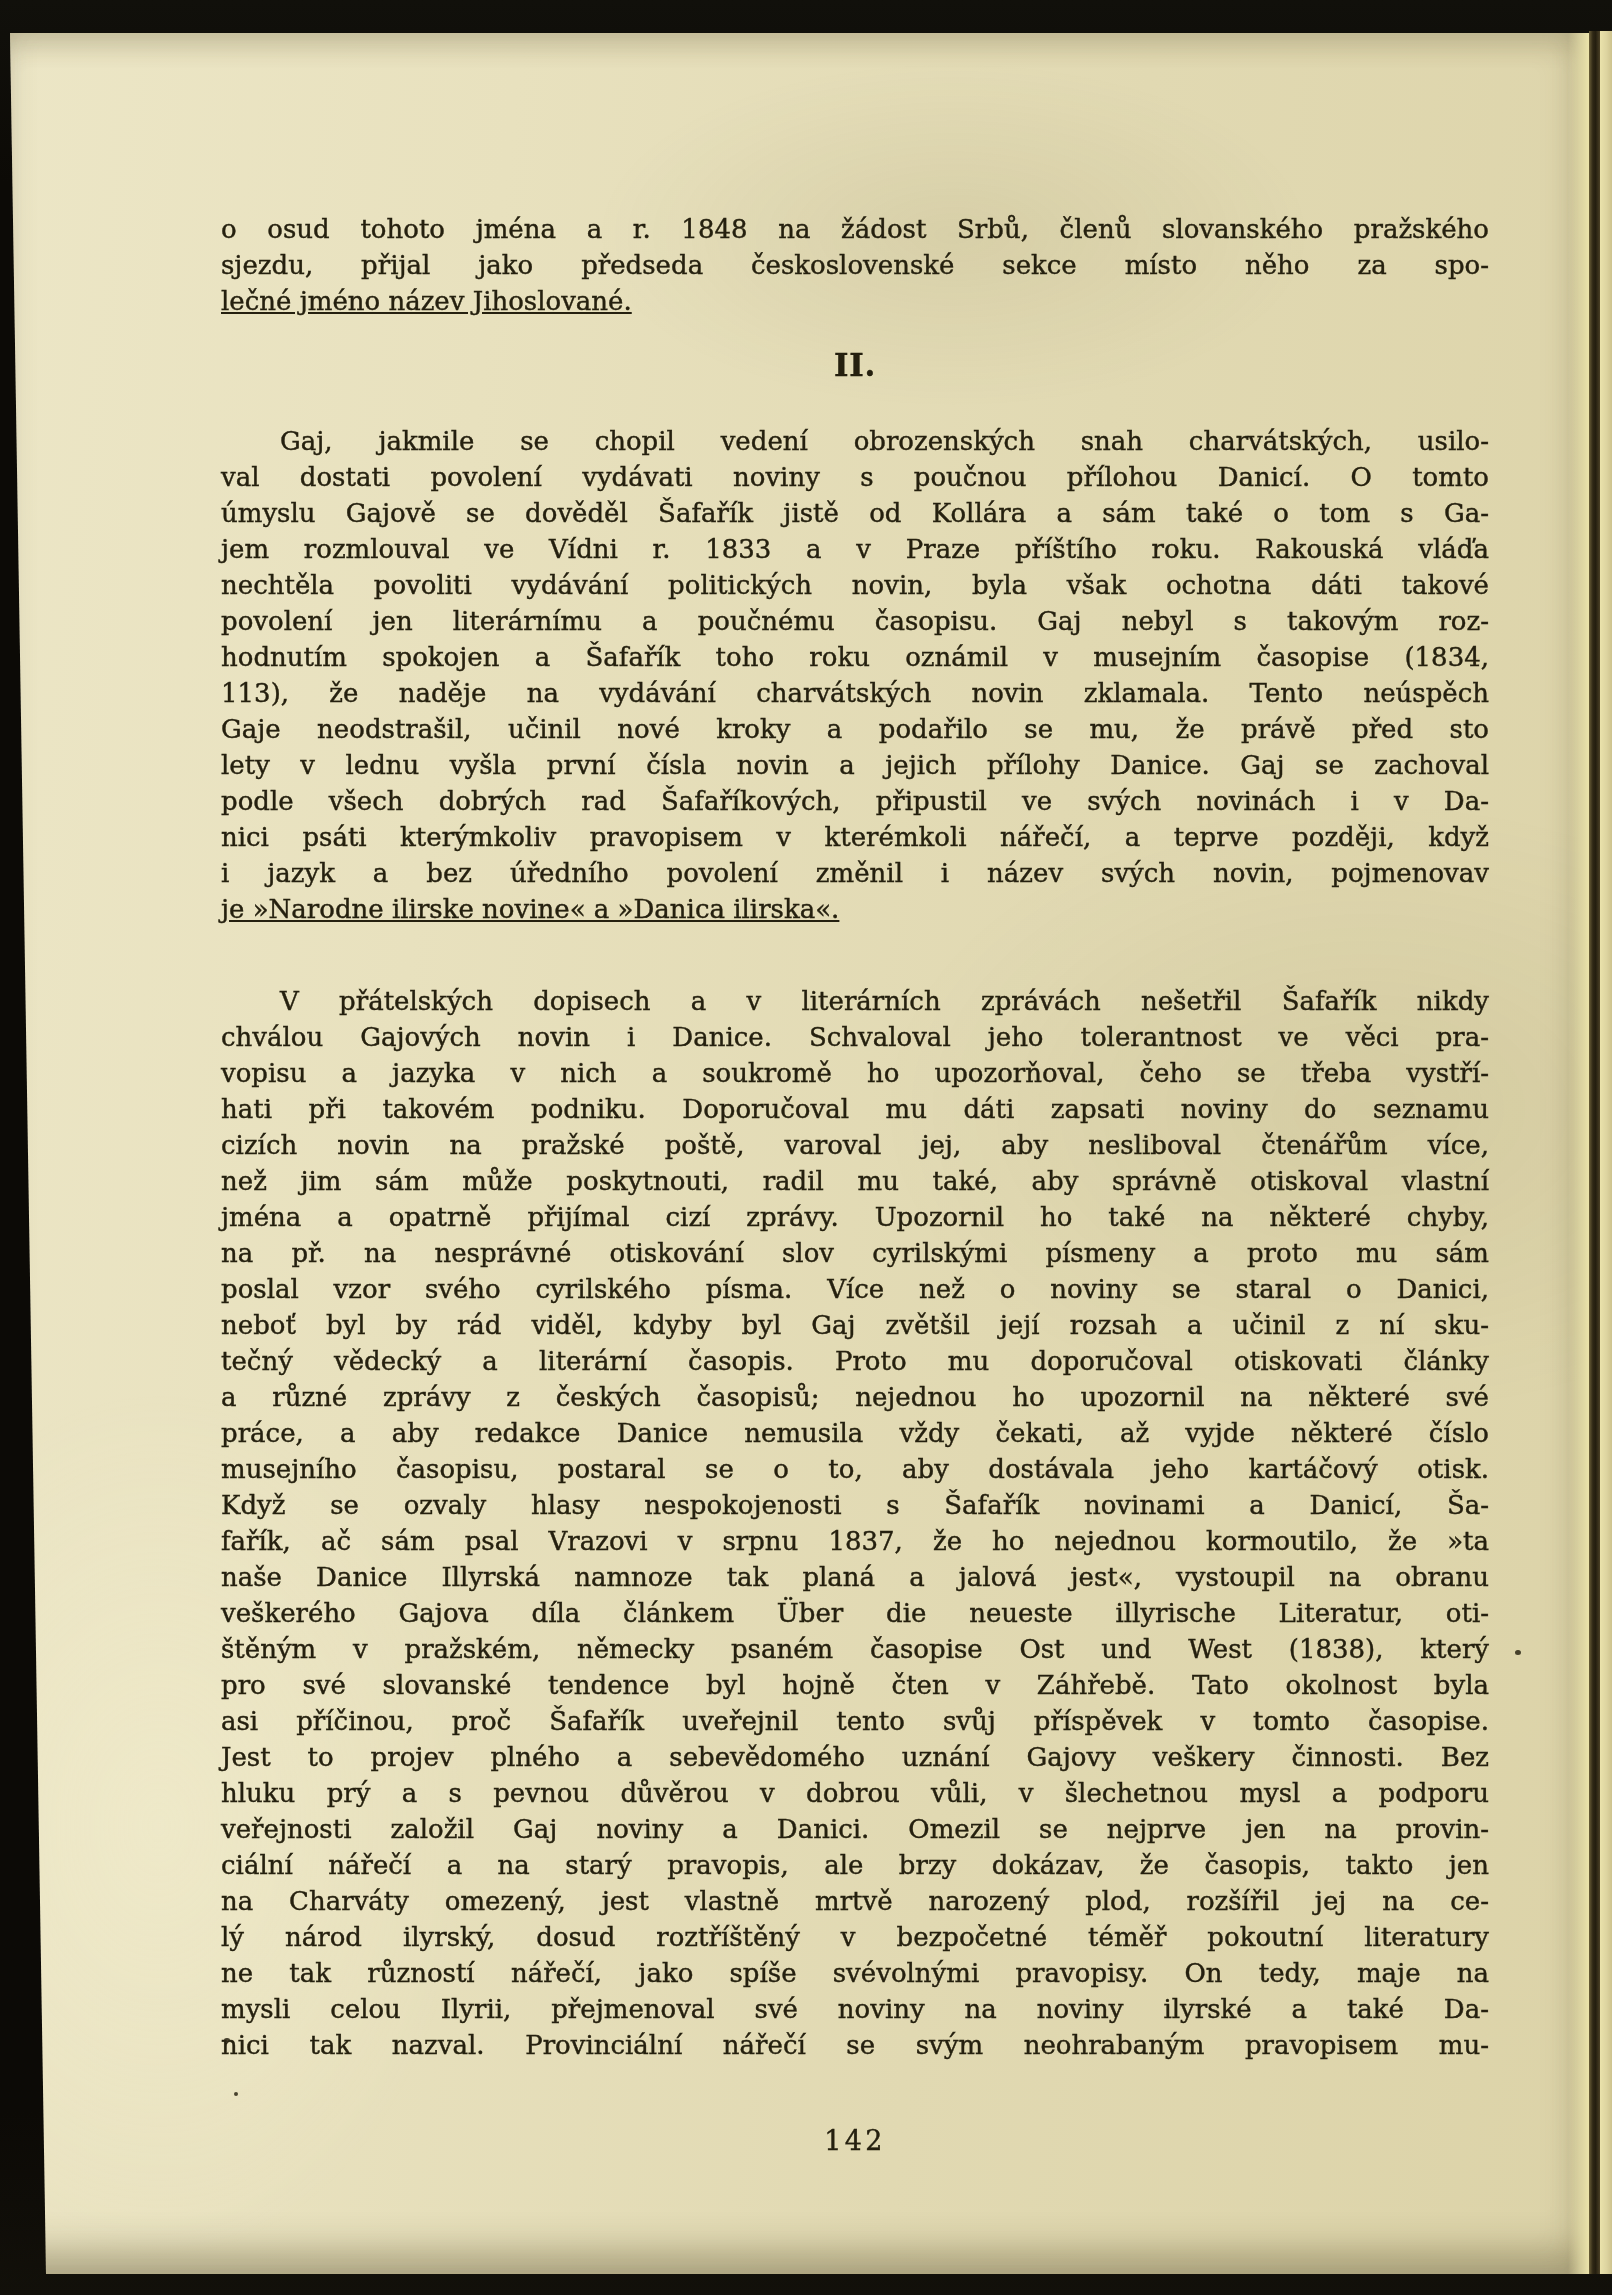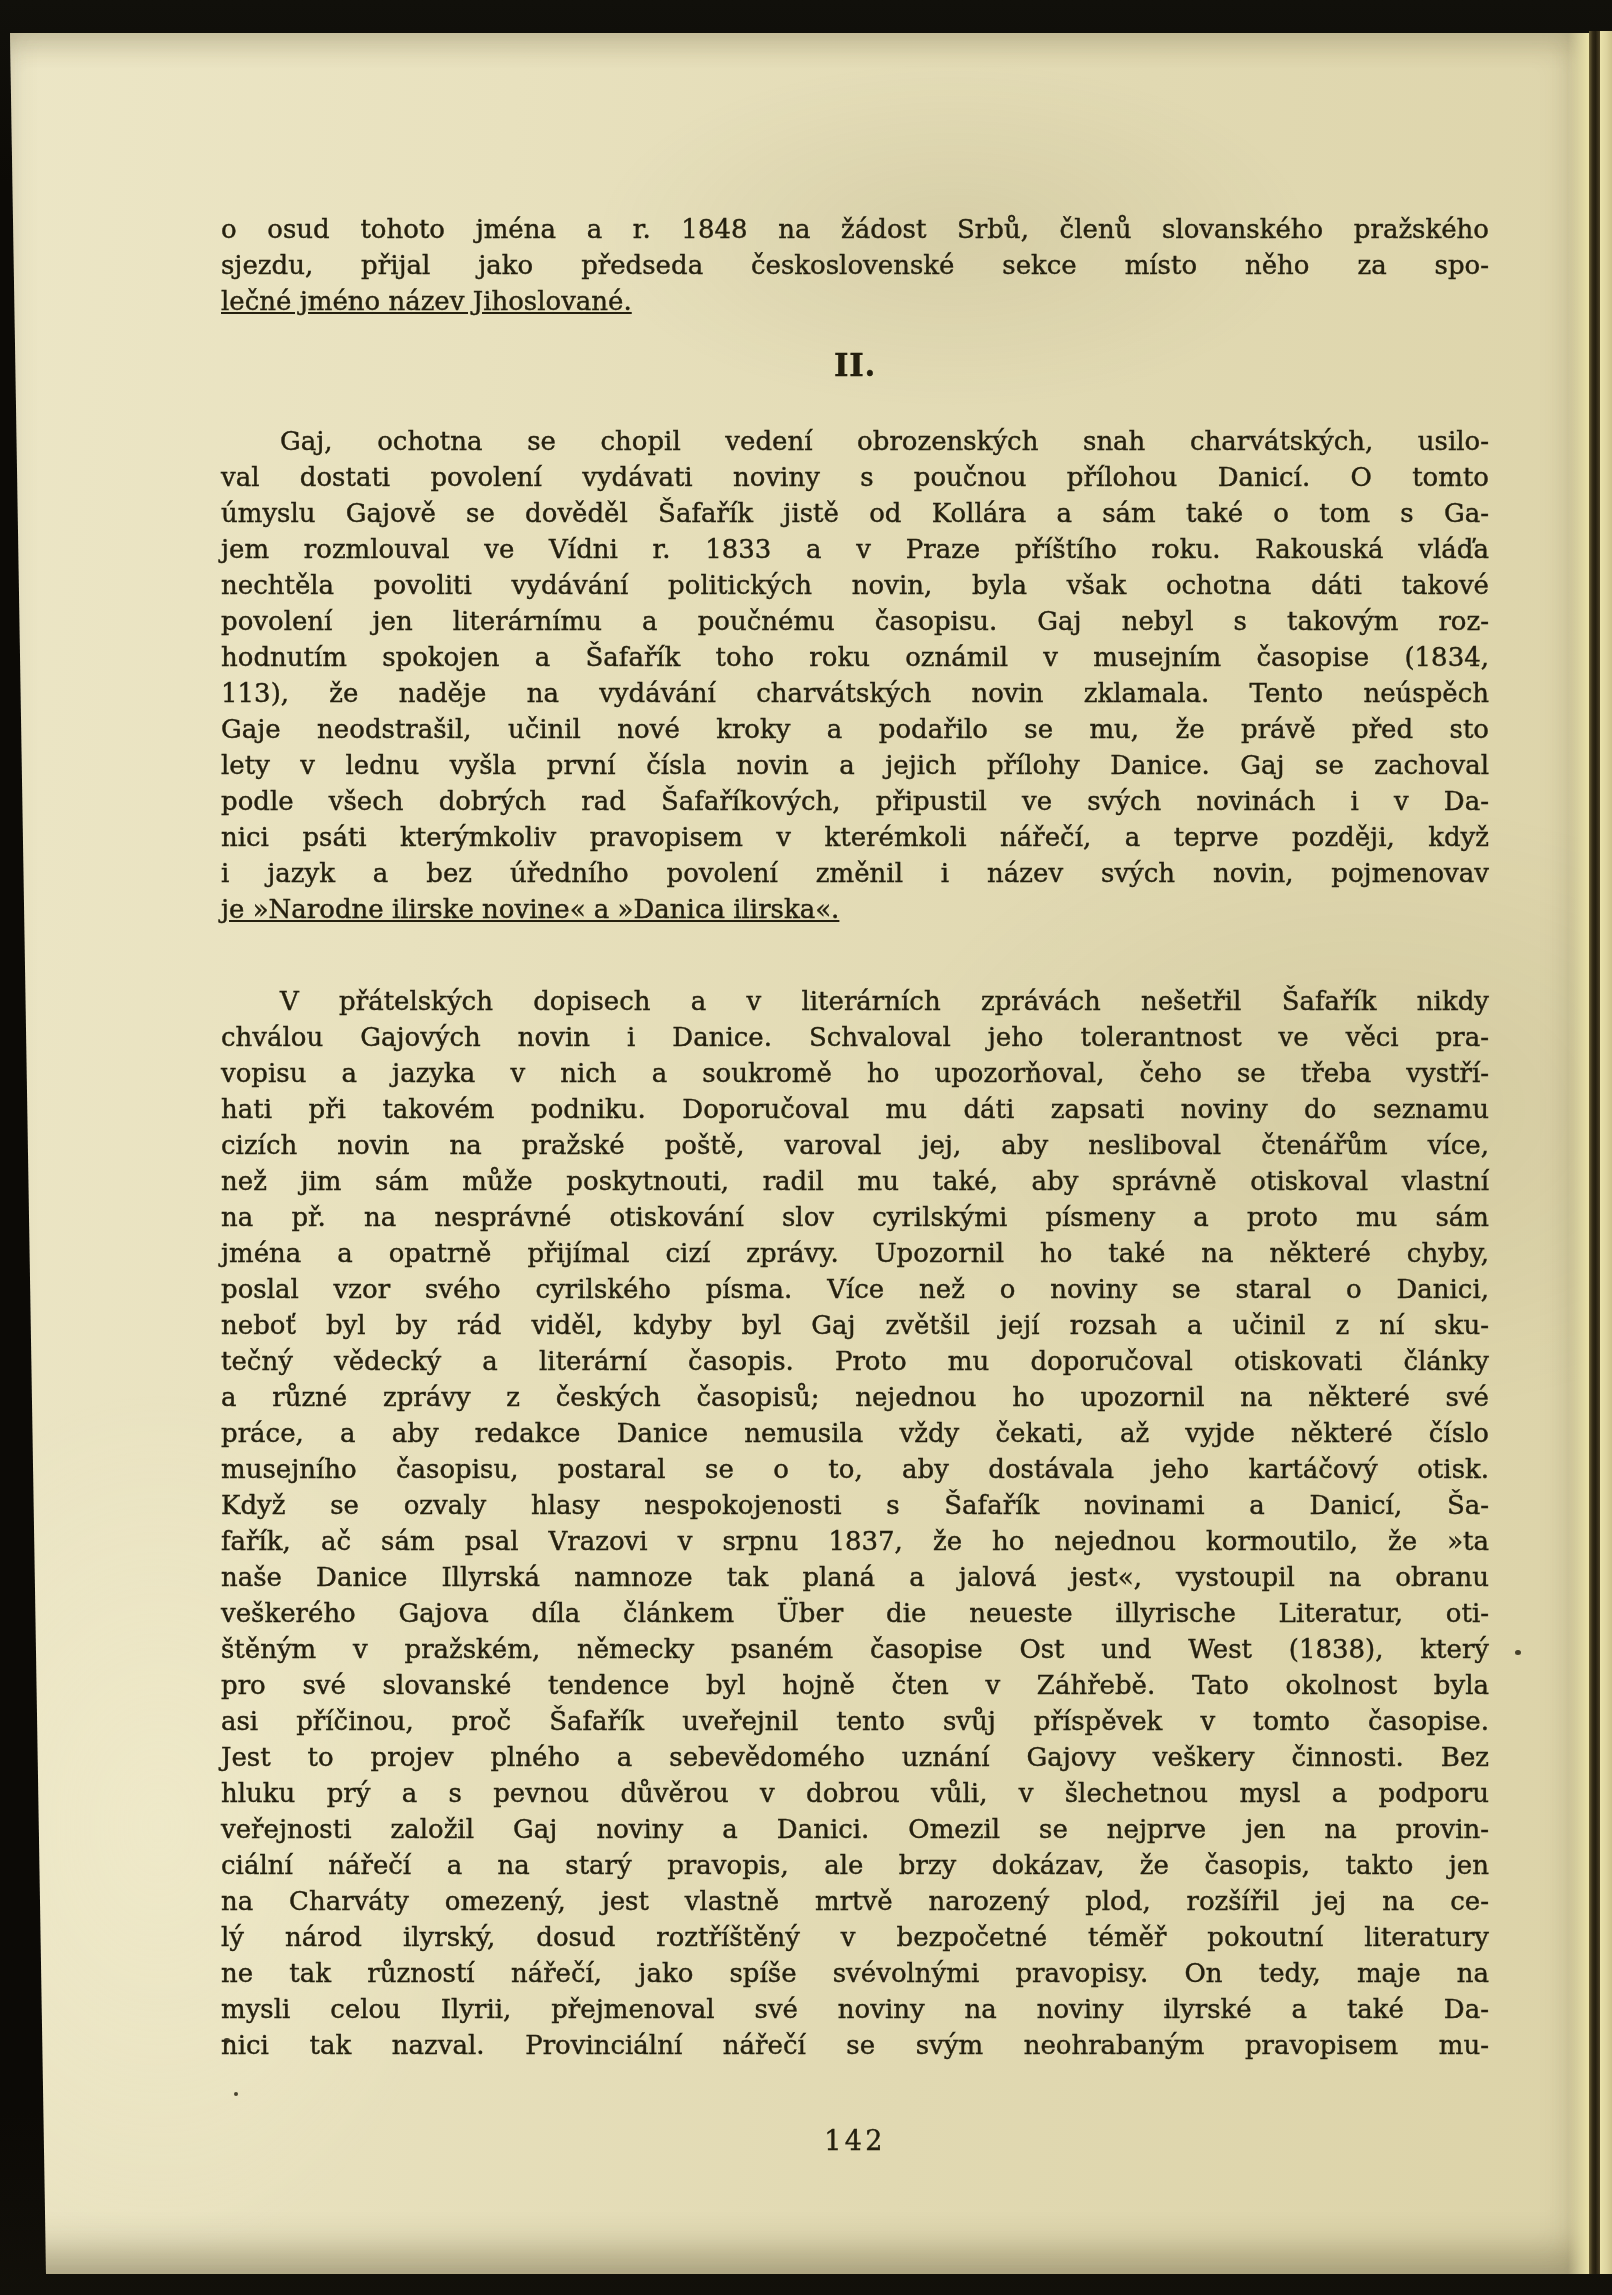--- a/index.html
+++ b/index.html
@@ -114,21 +114,21 @@
 
       <div class="paragraph no-indent flush-last p1">
           <div class="line">o osud tohoto jména a r. 1848 na žádost Srbů, členů slovanského pražského</div>
           <div class="line">sjezdu, přijal jako předseda československé sekce místo něho za spo-</div>
           <div class="line">lečné jméno název Jihoslované.</div>
         </div>
 
       <h2 class="heading">II.</h2>
 
       <div class="paragraph flush-last p2">
-          <div class="line">Gaj, ochotna se chopil vedení obrozenských snah charvátských, usilo-</div>
+          <div class="line">Gaj, jakmile se chopil vedení obrozenských snah charvátských, usilo-</div>
           <div class="line">val dostati povolení vydávati noviny s poučnou přílohou Danicí. O tomto</div>
           <div class="line">úmyslu Gajově se dověděl Šafařík jistě od Kollára a sám také o tom s Ga-</div>
           <div class="line">jem rozmlouval ve Vídni r. 1833 a v Praze příštího roku. Rakouská vláďa</div>
           <div class="line">nechtěla povoliti vydávání politických novin, byla však ochotna dáti takové</div>
           <div class="line">povolení jen literárnímu a poučnému časopisu. Gaj nebyl s takovým roz-</div>
           <div class="line">hodnutím spokojen a Šafařík toho roku oznámil v musejním časopise (1834,</div>
           <div class="line">113), že naděje na vydávání charvátských novin zklamala. Tento neúspěch</div>
           <div class="line">Gaje neodstrašil, učinil nové kroky a podařilo se mu, že právě před sto</div>
           <div class="line">lety v lednu vyšla první čísla novin a jejich přílohy Danice. Gaj se zachoval</div>
           <div class="line">podle všech dobrých rad Šafaříkových, připustil ve svých novinách i v Da-</div>
@@ -137,22 +137,22 @@
           <div class="line">je »Narodne ilirske novine« a »Danica ilirska«.</div>
         </div>
 
       <div class="paragraph p3">
           <div class="line">V přátelských dopisech a v literárních zprávách nešetřil Šafařík nikdy</div>
           <div class="line">chválou Gajových novin i Danice. Schvaloval jeho tolerantnost ve věci pra-</div>
           <div class="line">vopisu a jazyka v nich a soukromě ho upozorňoval, čeho se třeba vystří-</div>
           <div class="line">hati při takovém podniku. Doporučoval mu dáti zapsati noviny do seznamu</div>
           <div class="line">cizích novin na pražské poště, varoval jej, aby nesliboval čtenářům více,</div>
           <div class="line">než jim sám může poskytnouti, radil mu také, aby správně otiskoval vlastní</div>
+          <div class="line">jména a opatrně přijímal cizí zprávy. Upozornil ho také na některé chyby,</div>
           <div class="line">na př. na nesprávné otiskování slov cyrilskými písmeny a proto mu sám</div>
-          <div class="line">jména a opatrně přijímal cizí zprávy. Upozornil ho také na některé chyby,</div>
           <div class="line">poslal vzor svého cyrilského písma. Více než o noviny se staral o Danici,</div>
           <div class="line">neboť byl by rád viděl, kdyby byl Gaj zvětšil její rozsah a učinil z ní sku-</div>
           <div class="line">tečný vědecký a literární časopis. Proto mu doporučoval otiskovati články</div>
           <div class="line">a různé zprávy z českých časopisů; nejednou ho upozornil na některé své</div>
           <div class="line">práce, a aby redakce Danice nemusila vždy čekati, až vyjde některé číslo</div>
           <div class="line">musejního časopisu, postaral se o to, aby dostávala jeho kartáčový otisk.</div>
           <div class="line">Když se ozvaly hlasy nespokojenosti s Šafařík novinami a Danicí, Ša-</div>
           <div class="line">fařík, ač sám psal Vrazovi v srpnu 1837, že ho nejednou kormoutilo, že »ta</div>
           <div class="line">naše Danice Illyrská namnoze tak planá a jalová jest«, vystoupil na obranu</div>
           <div class="line">veškerého Gajova díla článkem Über die neueste illyrische Literatur, oti-</div>

